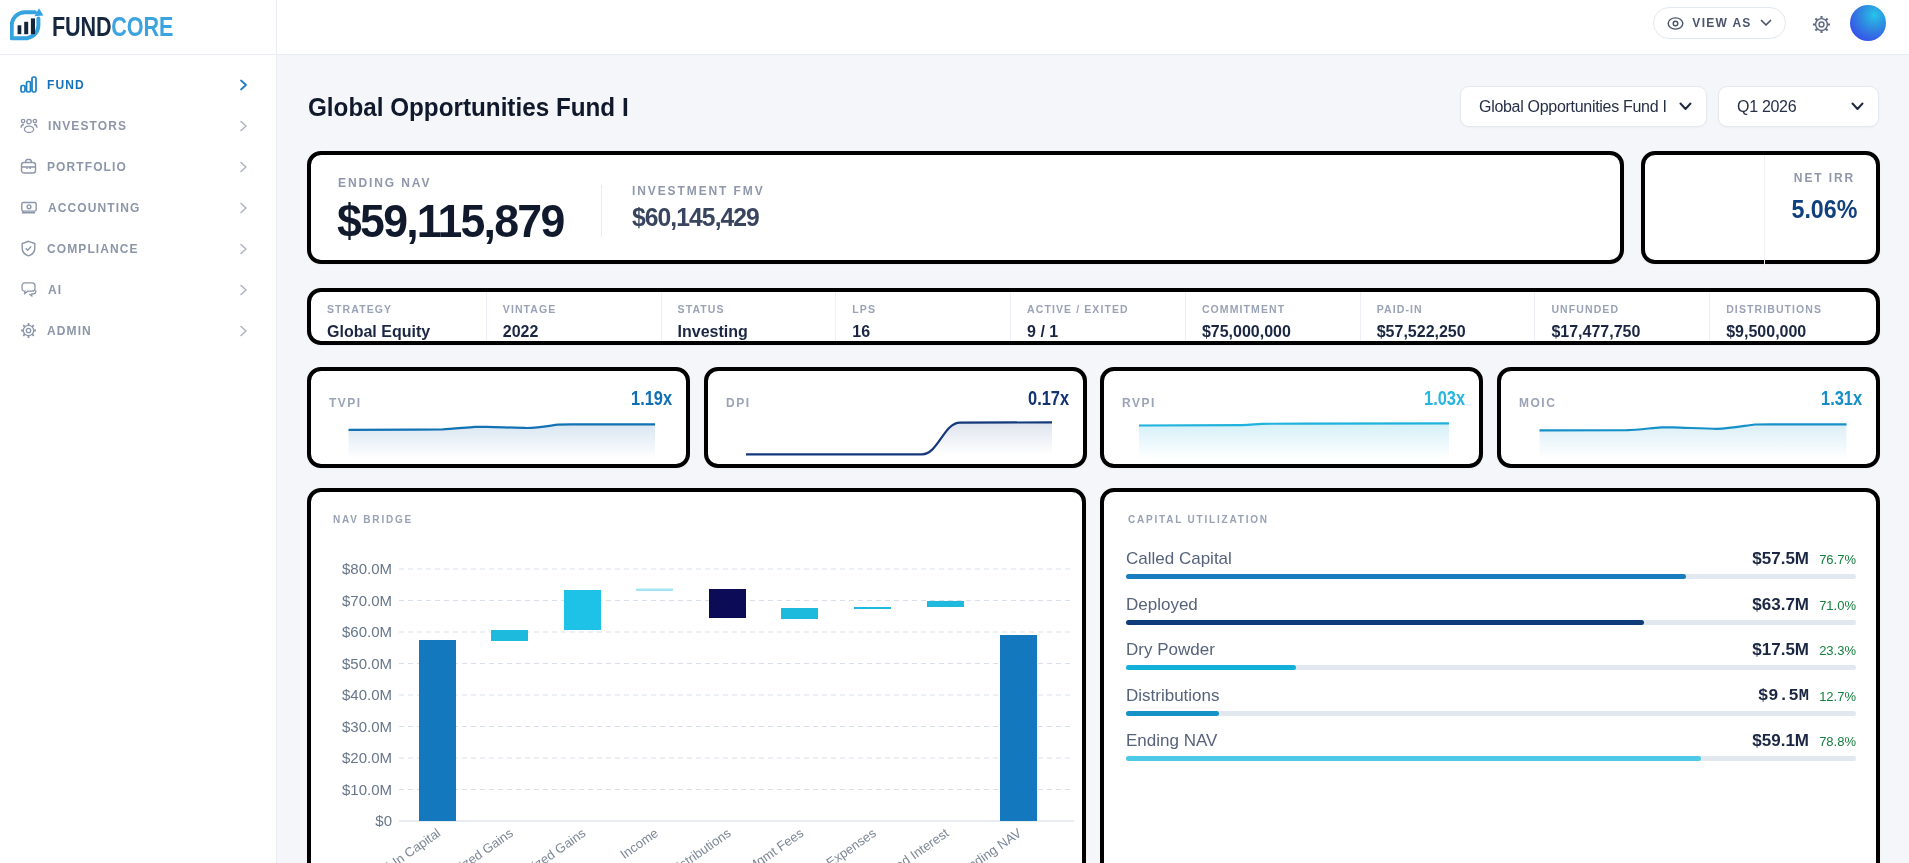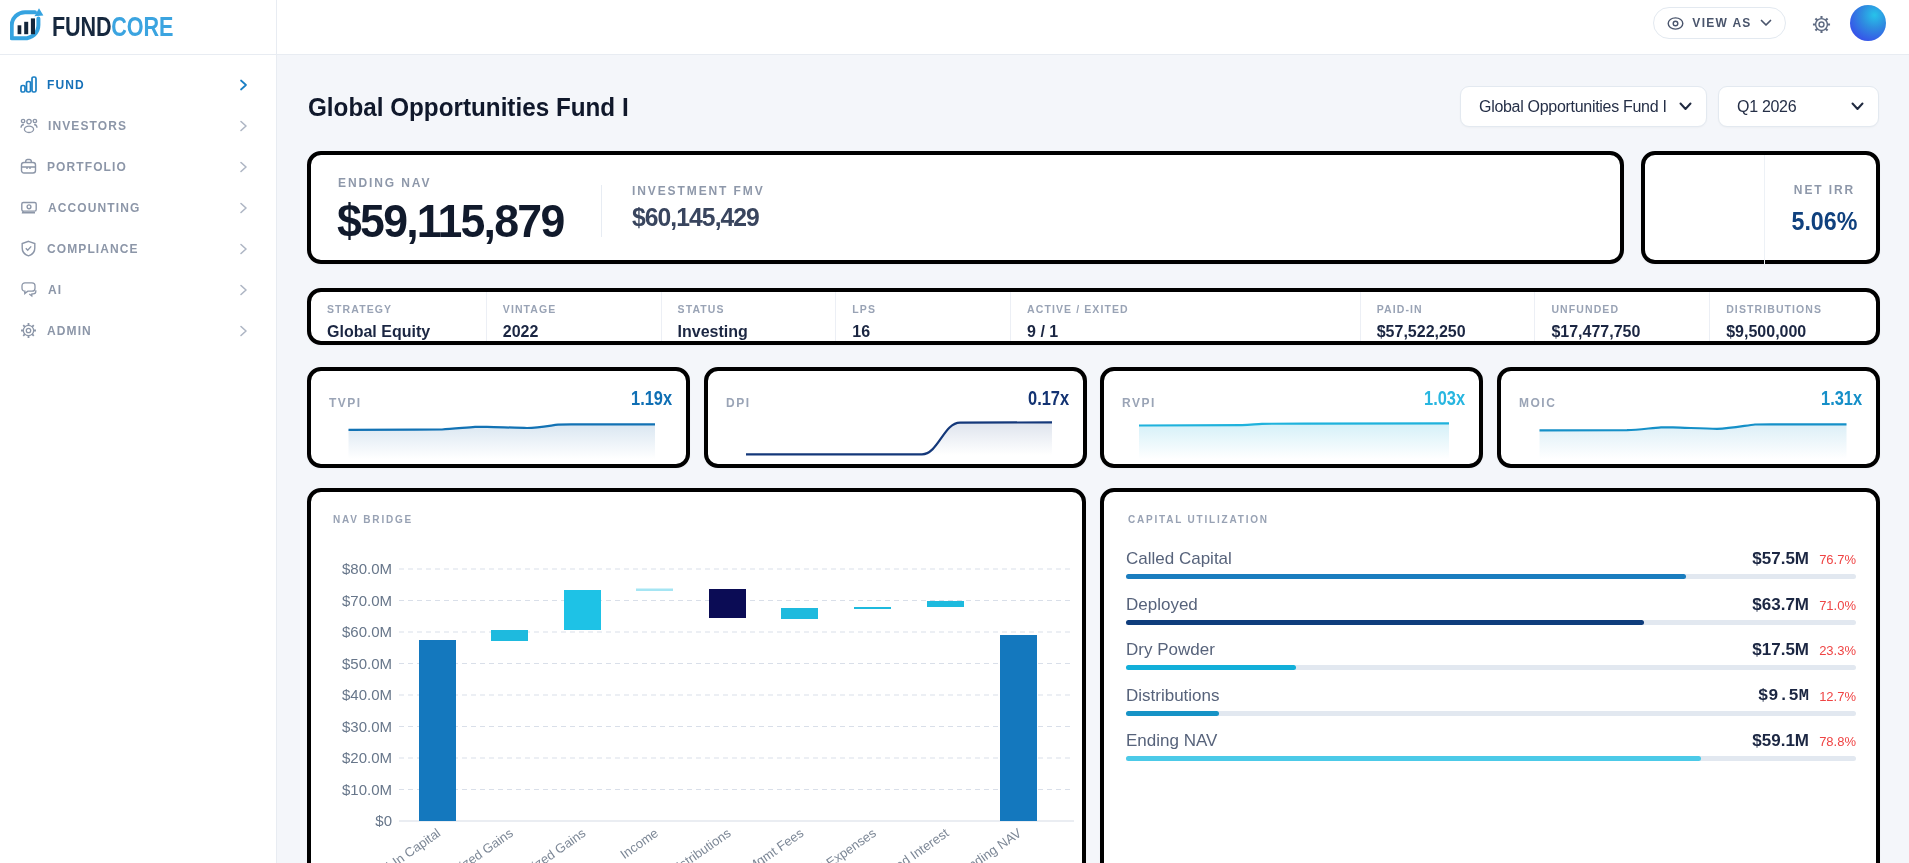--- a/index.html
+++ b/index.html
@@ -25,21 +25,21 @@
 .bignum { font-size:46px; font-weight:bold; color:#111a2c; letter-spacing:-1.8px; transform:scaleX(.97); transform-origin:left top; }
 .irr-half { position:absolute; top:0; height:100%; display:flex; flex-direction:column; align-items:center; }
 .statcol { position:absolute; top:0; height:100%; padding:11px 0 0 16px; }
 .statcol .v { font-size:16px; font-weight:bold; color:#1b2642; margin-top:8px; letter-spacing:0; }
 .spark-label { position:absolute; left:18px; top:25px; font-size:12px; font-weight:bold; letter-spacing:1.5px; color:#9aa4b6; }
 .spark-val { position:absolute; right:14px; top:16px; font-size:20px; font-weight:bold; transform:scaleX(.82); transform-origin:right top; }
 .panel-title { font-size:10px; font-weight:bold; letter-spacing:1.8px; color:#98a2b4; }
 .cu-row { position:absolute; left:22px; width:730px; }
 .cu-row .lab { font-size:17px; color:#57637b; }
 .cu-row .val { font-size:17px; font-weight:bold; color:#1b2642; }
-.cu-row .pct { font-size:13px; color:#ef4444; }
+.cu-row .pct { font-size:13px; color:#15803d; }
 .cu-track { position:absolute; left:22px; width:730px; height:5px; border-radius:3px; background:#e2e8f0; }
 .cu-fill { position:absolute; left:0; top:0; height:5px; border-radius:3px; }
 </style>
 </head>
 <body>
 <div class="sidebar">
   <div class="logo">
     <svg width="34" height="34" viewBox="0 0 34 34" style="margin-top:-5px;">
       <path d="M25 4.2 L15 4.2 C8 4.4 1.7 9.5 1.7 17.5 L1.7 30.3 L14 30.3 C22 30.3 28.4 25 28.4 17 L28.4 10.5" fill="none" stroke="#35a3e0" stroke-width="4" stroke-linecap="round" stroke-linejoin="round"></path>
       <polygon points="29,0.2 24.4,8.2 33.4,7.6" fill="#35a3e0"></polygon>
@@ -187,21 +187,21 @@
     <div style="position:absolute;left:27px;top:21px;" class="mlabel">ENDING NAV</div>
     <div style="position:absolute;left:26px;top:39px;" class="bignum">$59,115,879</div>
     <div style="position:absolute;left:290px;top:30px;width:1px;height:52px;background:#e7ecf3;"></div>
     <div style="position:absolute;left:321px;top:29px;" class="mlabel">INVESTMENT FMV</div>
     <div style="position:absolute;left:321px;top:47px;font-size:26px;font-weight:bold;color:#39455e;letter-spacing:-1px;transform:scaleX(.95);transform-origin:left top;">$60,145,429</div>
   </div>
 
   <div class="card" style="left:1364px;top:96px;width:239px;height:113px;">
     <div style="position:absolute;left:119px;top:0;width:1px;height:113px;background:#edf1f6;"></div>
     <div class="irr-half" style="left:120px;width:119px;">
-      <div class="mlabel" style="margin-top:28px;text-align:center;">NET IRR</div>
+      <div class="mlabel" style="margin-top:16px;text-align:center;">NET IRR</div>
       <div style="font-size:25px;font-weight:bold;color:#10417e;margin-top:10px;transform:scaleX(.93);">5.06%</div>
     </div>
   </div>
 
   <div class="card" style="left:30px;top:233px;width:1573px;height:57px;" id="stats">
       <div class="statcol" style="left:0.0px;width:174.8px;">
     <div style="font-size:10.5px;font-weight:bold;letter-spacing:1.1px;color:#99a3b5;">STRATEGY</div>
     <div class="v">Global Equity</div>
       </div>
       <div class="statcol" style="left:174.8px;width:174.8px;border-left:1px solid #eceff5;">
@@ -212,20 +212,24 @@
     <div style="font-size:10.5px;font-weight:bold;letter-spacing:1.1px;color:#99a3b5;">STATUS</div>
     <div class="v">Investing</div>
       </div>
       <div class="statcol" style="left:524.3px;width:174.8px;border-left:1px solid #eceff5;">
     <div style="font-size:10.5px;font-weight:bold;letter-spacing:1.1px;color:#99a3b5;">LPS</div>
     <div class="v">16</div>
       </div>
       <div class="statcol" style="left:699.1px;width:174.8px;border-left:1px solid #eceff5;">
     <div style="font-size:10.5px;font-weight:bold;letter-spacing:1.1px;color:#99a3b5;">ACTIVE / EXITED</div>
     <div class="v">9 / 1</div>
+      </div>
+      <div class="statcol" style="left:873.9px;width:174.8px;border-left:1px solid #eceff5;">
+    <div style="font-size:10.5px;font-weight:bold;letter-spacing:1.1px;color:#99a3b5;">COMMITMENT</div>
+    <div class="v">$75,000,000</div>
       </div>
       <div class="statcol" style="left:1048.7px;width:174.8px;border-left:1px solid #eceff5;">
     <div style="font-size:10.5px;font-weight:bold;letter-spacing:1.1px;color:#99a3b5;">PAID-IN</div>
     <div class="v">$57,522,250</div>
       </div>
       <div class="statcol" style="left:1223.4px;width:174.8px;border-left:1px solid #eceff5;">
     <div style="font-size:10.5px;font-weight:bold;letter-spacing:1.1px;color:#99a3b5;">UNFUNDED</div>
     <div class="v">$17,477,750</div>
       </div>
       <div class="statcol" style="left:1398.2px;width:174.8px;border-left:1px solid #eceff5;">

